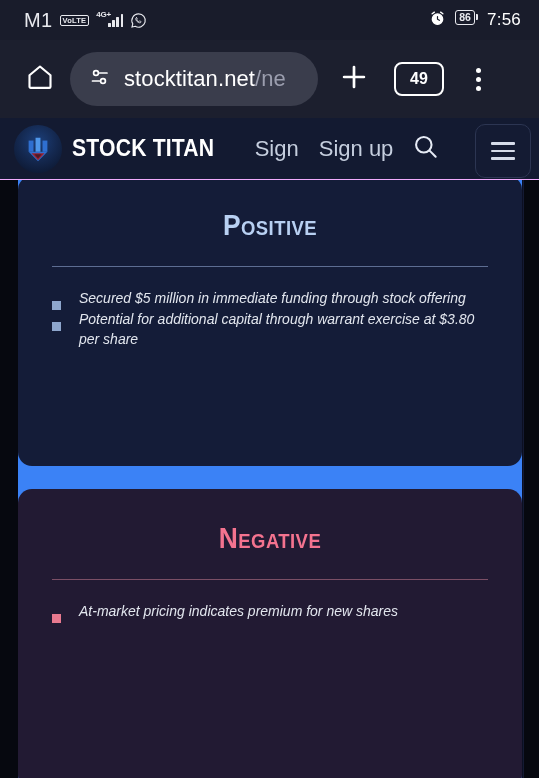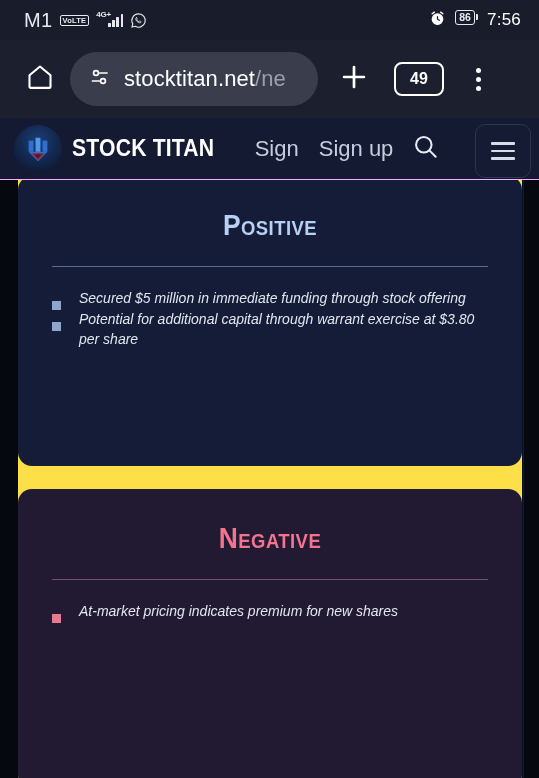--- a/index.html
+++ b/index.html
@@ -98,21 +98,21 @@
     position:absolute; right:8px; top:6px;
     width:56px; height:54px; border:1px solid #2c3552; border-radius:10px;
     display:flex; flex-direction:column; align-items:center; justify-content:center; gap:5px;
     background:#141b33;
   }
   .ham-btn i { width:24px; height:2.5px; background:#d6dcea; display:block; border-radius:1px; }
 
   
   .page {
     position:absolute; left:0; right:0; top:180px; bottom:0;
-    background:#fde047;
+    background:#3b82f6;
     padding:0 17px 0 18px;
     overflow:hidden;
   }
   .page::before {
     content:""; position:absolute; left:0; top:0; bottom:0; width:18px; background:#06080f;
   }
   .page::after {
     content:""; position:absolute; right:0; top:0; bottom:0; width:17px;
     background:linear-gradient(to right,#0b0f22 0 1px,#141a33 1px 2px,#06080f 2px 100%);
   }

